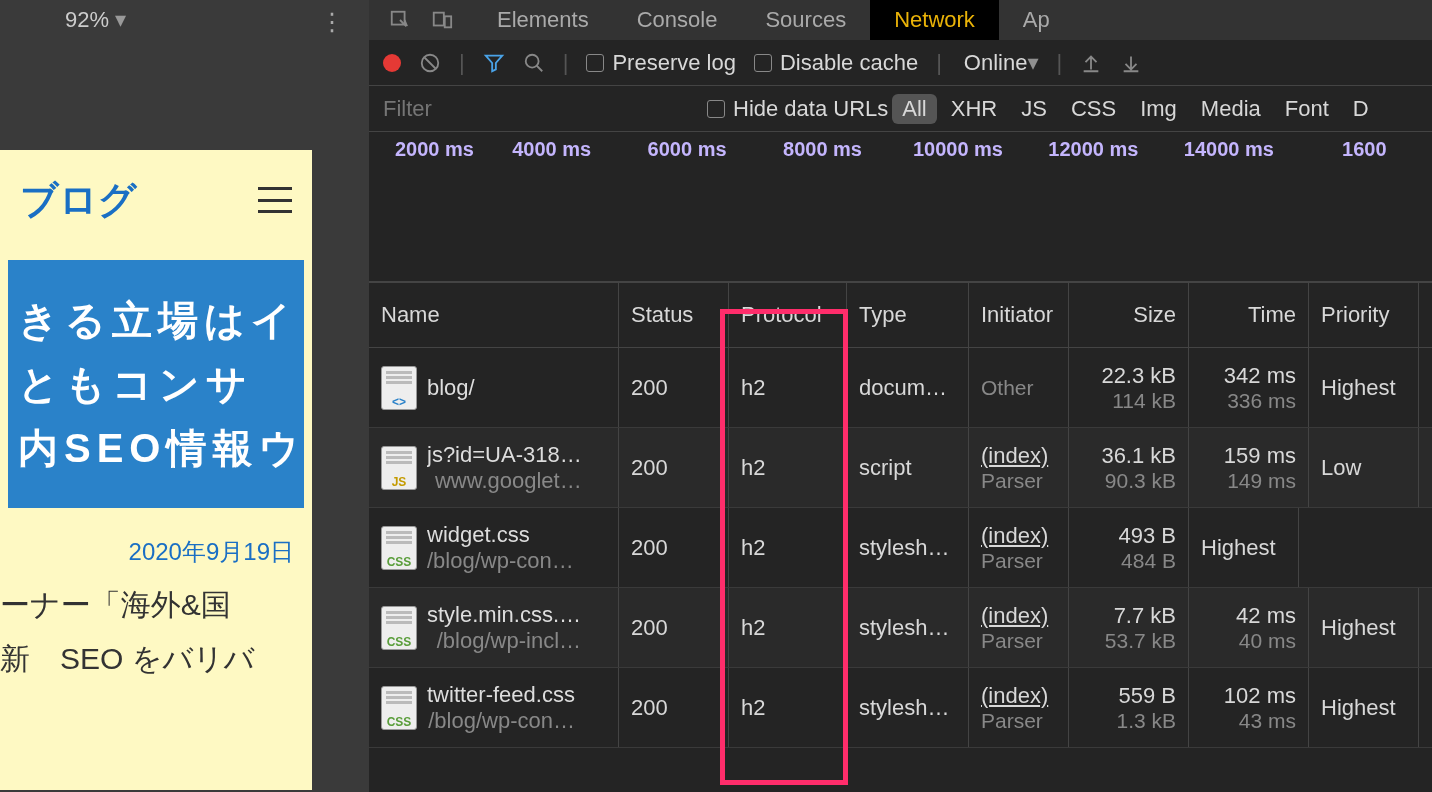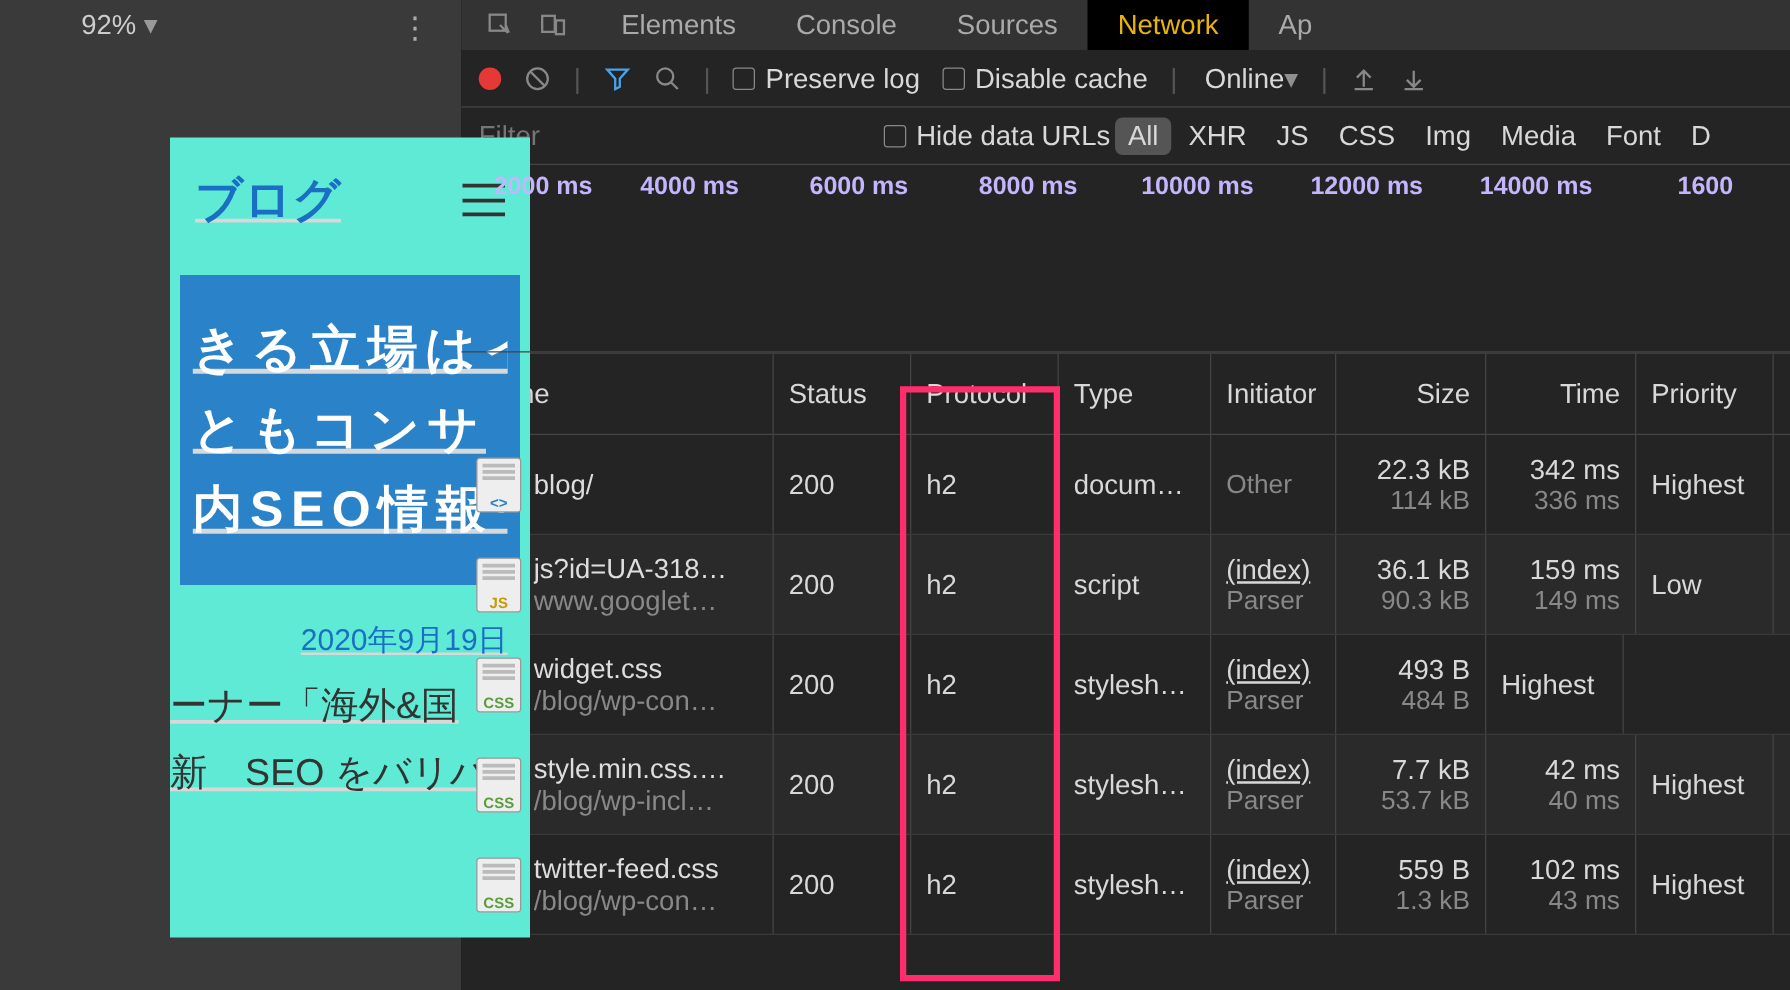--- a/index.html
+++ b/index.html
@@ -1,22 +1,22 @@
 <!DOCTYPE html>
 <html><head>
 <meta charset="utf-8">
 <style>
 * { margin:0; padding:0; box-sizing:border-box; font-family:-apple-system,BlinkMacSystemFont,"Segoe UI",sans-serif; }
 body { width:1432px; height:792px; background:#1a1a1a; color:#d8d8d8; font-size:22px; overflow:hidden; display:flex; }
-.left-pane { width:369px; height:100%; background:#3a3a3a; display:flex; flex-direction:row; }
+.left-pane { width:369px; height:100%; background:#3a3a3a; display:flex; flex-direction:column; }
 .left-top { height:40px; display:flex; align-items:center; padding:0 10px; }
 .zoom { color:#ccc; margin-left:55px; }
 .zoom-caret { margin-left:6px; opacity:.6; }
 .kebab { position:absolute; left:320px; top:8px; color:#aaa; font-size:24px; }
-.mobile-view { background:#5eead4; margin-top:110px; margin-left:0; width:288px; height:640px; display:flex; flex-direction:column; position:relative;text-decoration:underline; }
+.mobile-view { background:#fef9c3; margin-top:110px; margin-left:0; width:312px; height:640px; display:flex; flex-direction:column; position:relative; }
 .mobile-header { height:100px; display:flex; align-items:center; justify-content:space-between; padding:0 20px; }
 .logo { color:#1a6fc4; font-size:38px; font-weight:800; }
 .hamburger { width:34px; height:26px; display:flex; flex-direction:column; justify-content:space-between; }
 .hamburger span { height:3px; background:#333; }
 .hero { margin:10px 8px; background:#2a82c9; padding:28px 10px; }
 .hero-line { color:#fff; font-size:40px; font-weight:700; letter-spacing:6px; line-height:1.6; white-space:nowrap; overflow:hidden; }
 .date { color:#1a6fc4; text-align:right; padding:18px 18px 10px; font-size:24px; }
 .body-text { color:#333; font-size:30px; padding:0 0 0 0; line-height:1.8; white-space:nowrap; overflow:hidden; }
 .right-pane { flex:1; height:100%; background:#242424; display:flex; flex-direction:column; overflow:hidden; }
 .tabs { height:40px; display:flex; align-items:center; background:#333; }
@@ -55,21 +55,21 @@
 .table-row { height:80px; border-bottom:1px solid #3a3a3a; }
 .table-row:nth-child(even){ background:#2a2a2a; }
 .name-inner { display:flex; align-items:center; gap:10px; }
 .file-icon { width:36px; height:44px; background:#eee; border:1px solid #999; border-radius:3px; display:flex; align-items:flex-end; justify-content:center; font-size:12px; font-weight:700; flex-shrink:0; position:relative; }
 .file-icon::before{ content:""; position:absolute; top:4px; left:4px; right:4px; height:3px; background:#bbb; box-shadow:0 5px 0 #bbb,0 10px 0 #bbb; }
 .file-icon.html { color:#2a82c9; }
 .file-icon.js { color:#c49b00; }
 .file-icon.css { color:#5a9e3b; }
 .name-text { display:flex; flex-direction:column; overflow:hidden; }
 .name-main { color:#ddd; white-space:nowrap; overflow:hidden; text-overflow:ellipsis; max-width:180px; }
-.name-sub { color:#888; white-space:nowrap; overflow:hidden; text-overflow:ellipsis; max-width:180px; }
+.name-sub { color:#888; white-space:nowrap; overflow:hidden; text-overflow:ellipsis; max-width:180px;text-align:right; }
 .sub-gray { color:#888; font-size:21px; }
 .link-u { text-decoration:underline; }
 .highlight-box { position:absolute; top:309px; left:720px; width:128px; height:476px; border:5px solid #ff2d6b; pointer-events:none; }
 </style>
 </head>
 <body>
 
 <div class="left-pane">
   <div class="left-top">
     <span class="zoom">92%</span>

